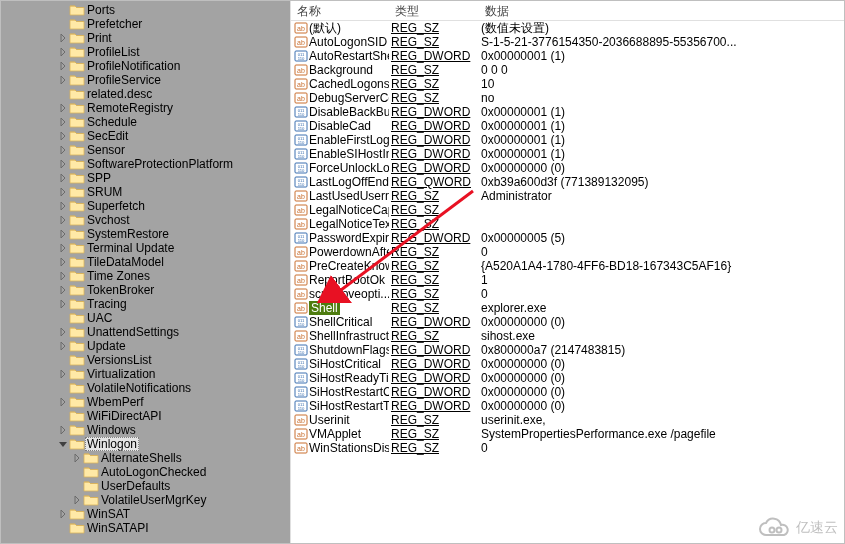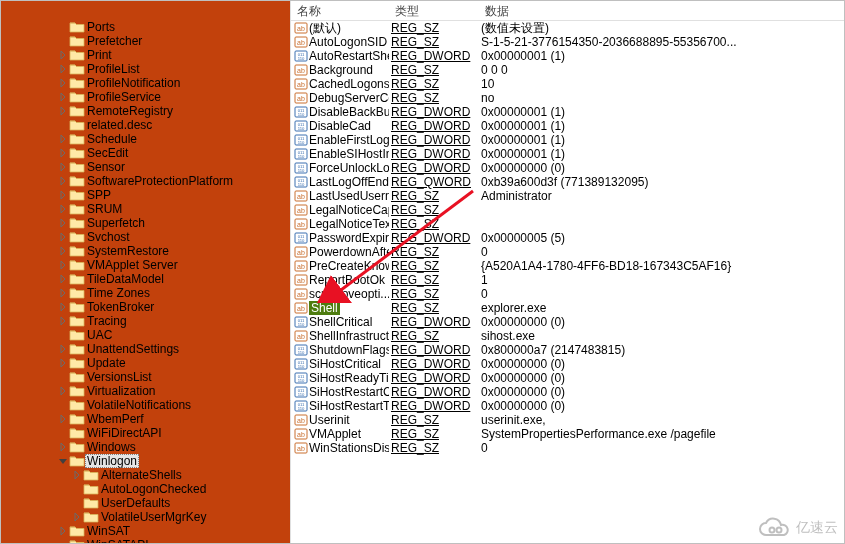--- a/index.html
+++ b/index.html
@@ -20,22 +20,22 @@
     height: 544px;
     display: flex;
     position: relative;
   }
   
   .tree-pane {
     width: 290px;
     height: 100%;
     border-right: 1px solid #e0e0e0;
     overflow: hidden;
-    padding-top: 19px;
-    background: #c2410c;
+    padding-top: 2px;
+    background: #a3a3a3;
   }
   .tree-item {
     display: flex;
     align-items: center;
     height: 14px;
     line-height: 14px;
     white-space: nowrap;
     position: relative;
   }
   .twisty {
@@ -213,44 +213,44 @@
         </span>
         <span class="folder-icon">
           <svg width="16" height="14" viewBox="0 0 16 14">
             <path d="M1 3 h5 l1.5 1.5 H15 V12 H1 Z" fill="#ffe9a6" stroke="#d9b35a" stroke-width="0.8"></path>
             <path d="M1 3 h5 l1.5 1.5 H15" fill="none" stroke="#d9b35a" stroke-width="0.8"></path>
           </svg>
         </span>
         <span class="tree-label">ProfileService</span>
       </div>
       <div class="tree-item" style="padding-left: 56px;">
+        <span class="twisty"></span>
+        <span class="folder-icon">
+          <svg width="16" height="14" viewBox="0 0 16 14">
+            <path d="M1 3 h5 l1.5 1.5 H15 V12 H1 Z" fill="#ffe9a6" stroke="#d9b35a" stroke-width="0.8"></path>
+            <path d="M1 3 h5 l1.5 1.5 H15" fill="none" stroke="#d9b35a" stroke-width="0.8"></path>
+          </svg>
+        </span>
+        <span class="tree-label">related.desc</span>
+      </div>
+      <div class="tree-item" style="padding-left: 56px;">
         <span class="twisty">
           <svg width="8" height="8" viewBox="0 0 8 8">
             <path d="M2 0 L6 4 L2 8 Z" fill="none" stroke="#6b6b6b" stroke-width="1"></path>
           </svg>
         </span>
         <span class="folder-icon">
           <svg width="16" height="14" viewBox="0 0 16 14">
             <path d="M1 3 h5 l1.5 1.5 H15 V12 H1 Z" fill="#ffe9a6" stroke="#d9b35a" stroke-width="0.8"></path>
             <path d="M1 3 h5 l1.5 1.5 H15" fill="none" stroke="#d9b35a" stroke-width="0.8"></path>
           </svg>
         </span>
         <span class="tree-label">RemoteRegistry</span>
       </div>
       <div class="tree-item" style="padding-left: 56px;">
-        <span class="twisty"></span>
-        <span class="folder-icon">
-          <svg width="16" height="14" viewBox="0 0 16 14">
-            <path d="M1 3 h5 l1.5 1.5 H15 V12 H1 Z" fill="#ffe9a6" stroke="#d9b35a" stroke-width="0.8"></path>
-            <path d="M1 3 h5 l1.5 1.5 H15" fill="none" stroke="#d9b35a" stroke-width="0.8"></path>
-          </svg>
-        </span>
-        <span class="tree-label">related.desc</span>
-      </div>
-      <div class="tree-item" style="padding-left: 56px;">
         <span class="twisty">
           <svg width="8" height="8" viewBox="0 0 8 8">
             <path d="M2 0 L6 4 L2 8 Z" fill="none" stroke="#6b6b6b" stroke-width="1"></path>
           </svg>
         </span>
         <span class="folder-icon">
           <svg width="16" height="14" viewBox="0 0 16 14">
             <path d="M1 3 h5 l1.5 1.5 H15 V12 H1 Z" fill="#ffe9a6" stroke="#d9b35a" stroke-width="0.8"></path>
             <path d="M1 3 h5 l1.5 1.5 H15" fill="none" stroke="#d9b35a" stroke-width="0.8"></path>
           </svg>
@@ -374,21 +374,21 @@
           <svg width="8" height="8" viewBox="0 0 8 8">
             <path d="M2 0 L6 4 L2 8 Z" fill="none" stroke="#6b6b6b" stroke-width="1"></path>
           </svg>
         </span>
         <span class="folder-icon">
           <svg width="16" height="14" viewBox="0 0 16 14">
             <path d="M1 3 h5 l1.5 1.5 H15 V12 H1 Z" fill="#ffe9a6" stroke="#d9b35a" stroke-width="0.8"></path>
             <path d="M1 3 h5 l1.5 1.5 H15" fill="none" stroke="#d9b35a" stroke-width="0.8"></path>
           </svg>
         </span>
-        <span class="tree-label">VMApplet Server</span>
+        <span class="tree-label">Terminal Update</span>
       </div>
       <div class="tree-item" style="padding-left: 56px;">
         <span class="twisty">
           <svg width="8" height="8" viewBox="0 0 8 8">
             <path d="M2 0 L6 4 L2 8 Z" fill="none" stroke="#6b6b6b" stroke-width="1"></path>
           </svg>
         </span>
         <span class="folder-icon">
           <svg width="16" height="14" viewBox="0 0 16 14">
             <path d="M1 3 h5 l1.5 1.5 H15 V12 H1 Z" fill="#ffe9a6" stroke="#d9b35a" stroke-width="0.8"></path>

